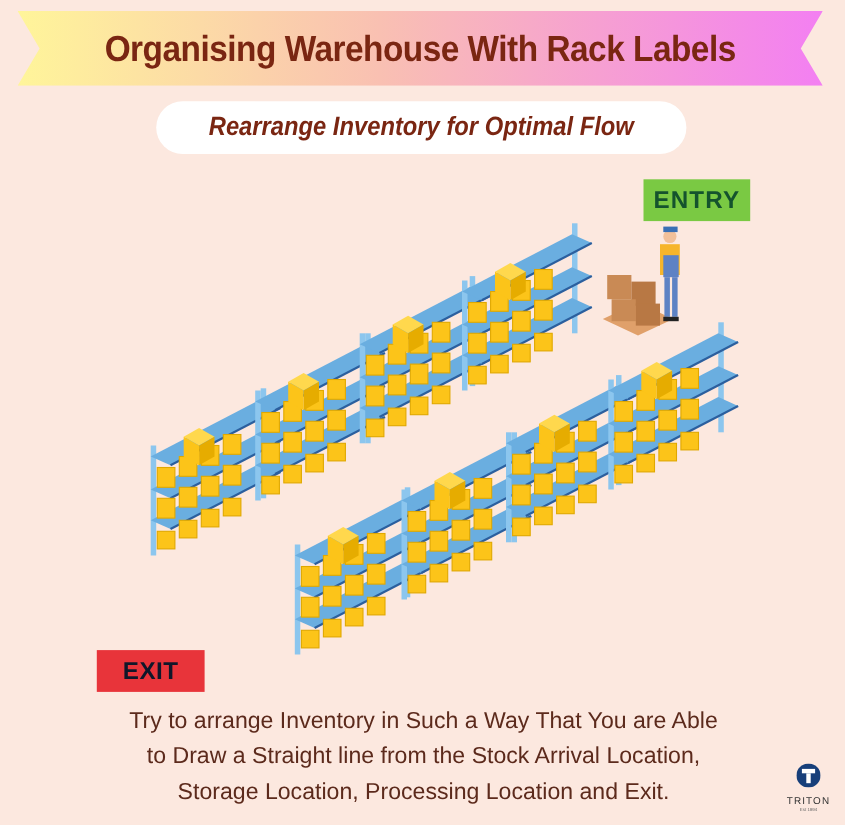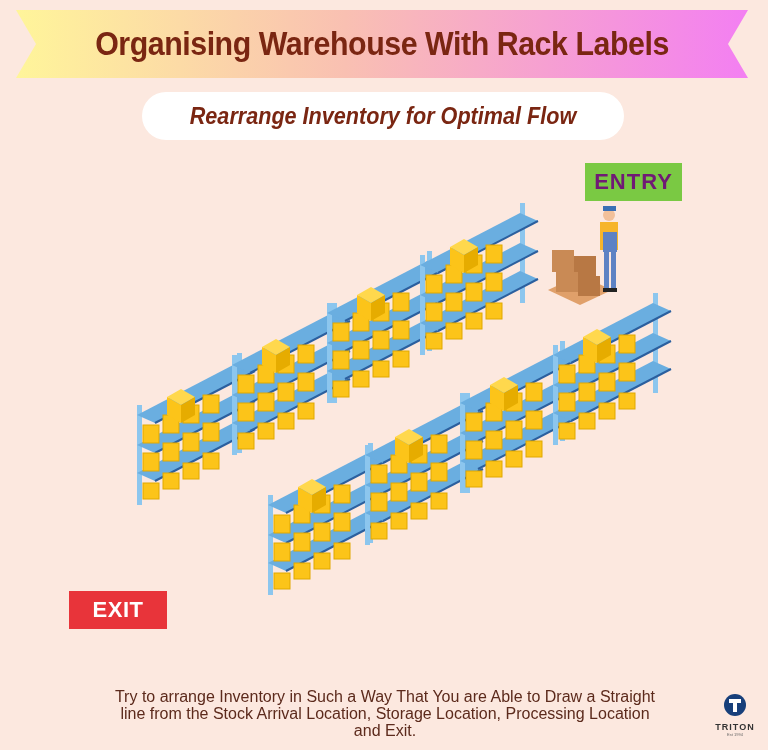--- a/index.html
+++ b/index.html
@@ -2,26 +2,26 @@
 <html><head>
 <meta charset="utf-8">
 <style>
   html, body { margin: 0; padding: 0; }
   body { width: 768px; height: 750px; background: #fce8df; position: relative; overflow: hidden; font-family: "Liberation Sans", sans-serif; }
   .banner { position: absolute; left: 16px; top: 10px; width: 732px; height: 52px; }
   .banner svg { position: absolute; left: 0; top: 0; }
   .banner-title { position: absolute; left: 0; top: 0; width: 732px; height: 68px; line-height: 68px; text-align: center; font-family: "Liberation Sans", sans-serif; font-weight: bold; font-size: 33px; color: #7a2612; letter-spacing: -0.5px; transform: scaleX(0.92); }
   .subtitle-pill { position: absolute; left: 142px; top: 92px; width: 482px; height: 48px; background: #ffffff; border-radius: 24px; font-style: italic; }
   .subtitle-text { position: absolute; left: 0; top: 0; width: 100%; height: 48px; line-height: 48px; text-align: center; font-weight: bold; font-size: 24px; color: #7a2612; transform: scaleX(0.9); }
-  .entry-badge { position: absolute; left: 585px; top: 163px; width: 97px; height: 38px; background: #7ac943; color: #701a75; font-weight: bold; font-size: 22px; line-height: 38px; text-align: center; letter-spacing: 1px; }
-  .exit-badge { position: absolute; left: 69px; top: 591px; width: 98px; height: 38px; background: #e8343a; color: #ffffff; font-weight: bold; font-size: 22px; line-height: 38px; text-align: center; letter-spacing: 0.5px; }
+  .entry-badge { position: absolute; left: 585px; top: 163px; width: 97px; height: 38px; background: #7ac943; color: #14532d; font-weight: bold; font-size: 22px; line-height: 38px; text-align: center; letter-spacing: 1px; }
+  .exit-badge { position: absolute; left: 88px; top: 591px; width: 98px; height: 38px; background: #e8343a; color: #0f172a; font-weight: bold; font-size: 22px; line-height: 38px; text-align: center; letter-spacing: 0.5px; }
   .illustration { position: absolute; left: 0; top: 150px; width: 768px; height: 450px; }
-  .caption { position: absolute; left: 110px; top: 688px; width: 550px; text-align: center; font-size: 16px; line-height: 17px; color: #5c2a1c; }
+  .caption { position: absolute; left: 110px; top: 640px; width: 550px; text-align: center; font-size: 21px; line-height: 32px; color: #5c2a1c; }
   .logo { position: absolute; left: 712px; top: 694px; width: 46px; height: 50px; text-align: center; }
-  .logo-name { font-size: 9px; font-weight: bold; color: #333; letter-spacing: 1px; margin-top: 2px; }
+  .logo-name { font-size: 9px; font-weight: normal; color: #333; letter-spacing: 1px; margin-top: 2px; }
   .logo-sub { font-size: 4px; color: #666; }
 </style>
 </head>
 <body>
 
 <div class="banner">
   <svg width="732" height="68" viewBox="0 0 732 68">
     <defs>
       <linearGradient id="rg" x1="0" y1="0" x2="1" y2="0">
         <stop offset="0" stop-color="#fff59a"></stop>

